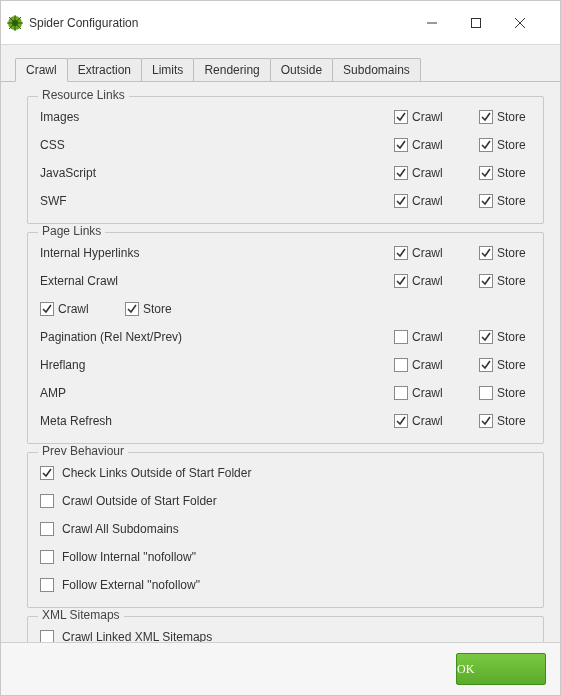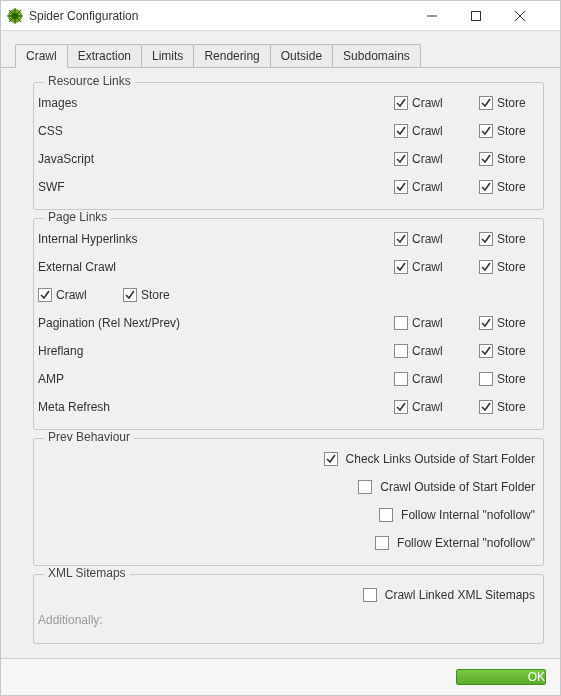--- a/index.html
+++ b/index.html
@@ -12,21 +12,21 @@
     width: 561px;
     height: 696px;
     overflow: hidden;
     display: flex;
     flex-direction: column;
     border: 1px solid #c8c8c8;
   }
   .titlebar {
     display: flex;
     align-items: center;
-    height: 30px;
+    height: 44px;
     padding: 0 18px 0 6px;
     background: #fff;
     border-bottom: 1px solid #d8d8d8;
   }
   .titlebar .app-icon {
     width: 16px; height: 16px;
     margin-right: 6px;
   }
   .titlebar .title {
     flex: 1;
@@ -67,22 +67,22 @@
   }
 
   .scroll-area {
     flex: 1;
     overflow-y: auto;
     padding: 6px 14px 10px 14px;
   }
   .fieldset {
     border: 1px solid #c9c9c9;
     border-radius: 2px;
-    margin: 8px 2px 6px 18px;
-    padding: 6px 8px 8px 4px;
+    margin: 8px 2px 6px 12px;
+    padding: 6px 8px 8px 12px;
     position: relative;
   }
   .legend {
     position: absolute;
     top: -9px;
     left: 10px;
     background: #f0f0f0;
     padding: 0 4px;
     font-size: 12px;
     color: #444;
@@ -113,45 +113,44 @@
   }
   .checkbox.checked svg { display: block; }
   .checkbox svg { display: none; width: 10px; height: 10px; }
   .cb-label { font-size: 12px; color: #333; }
 
   .simple-row {
     display: flex;
     align-items: center;
     gap: 8px;
     height: 28px;
-    justify-content: flex-end;
   }
   .subtext {
     color: #9a9a9a;
     font-size: 12px;
     padding: 4px 0 8px 0;
   }
 
   .footer {
     display: flex;
     justify-content: flex-end;
     align-items: center;
     padding: 10px 14px;
     border-top: 1px solid #d0d0d0;
     background: #f6f6f6;
   }
   .ok-btn {
     min-width: 90px;
-    height: 16px;
+    height: 32px;
     background: linear-gradient(#7ac943, #5aab2a);
     border: 1px solid #3f8f18;
     color: #fff;
     font-size: 12px;
     border-radius: 2px;
-    display: flex; align-items: center; justify-content: flex-end;
+    display: flex; align-items: center; justify-content: flex-start; font-family: Liberation Serif, serif;
   }
 
   
   .scroll-area::-webkit-scrollbar { width: 14px; }
   .scroll-area::-webkit-scrollbar-track { background: #efefef; }
   .scroll-area::-webkit-scrollbar-thumb { background: #c4c4c4; border: 3px solid #efefef; border-radius: 7px; }
 </style>
 </head>
 <body>
 
@@ -412,20 +411,24 @@
             </svg>
           </span>
           <span>Check Links Outside of Start Folder</span>
         </div>
         <div class="simple-row">
           <span class="checkbox"></span>
           <span>Crawl Outside of Start Folder</span>
         </div>
         <div class="simple-row">
           <span class="checkbox"></span>
+          <span>Crawl All Subdomains</span>
+        </div>
+        <div class="simple-row">
+          <span class="checkbox"></span>
           <span>Follow Internal "nofollow"</span>
         </div>
         <div class="simple-row">
           <span class="checkbox"></span>
           <span>Follow External "nofollow"</span>
         </div>
       </div>
   </div>
 
   <div class="fieldset">

